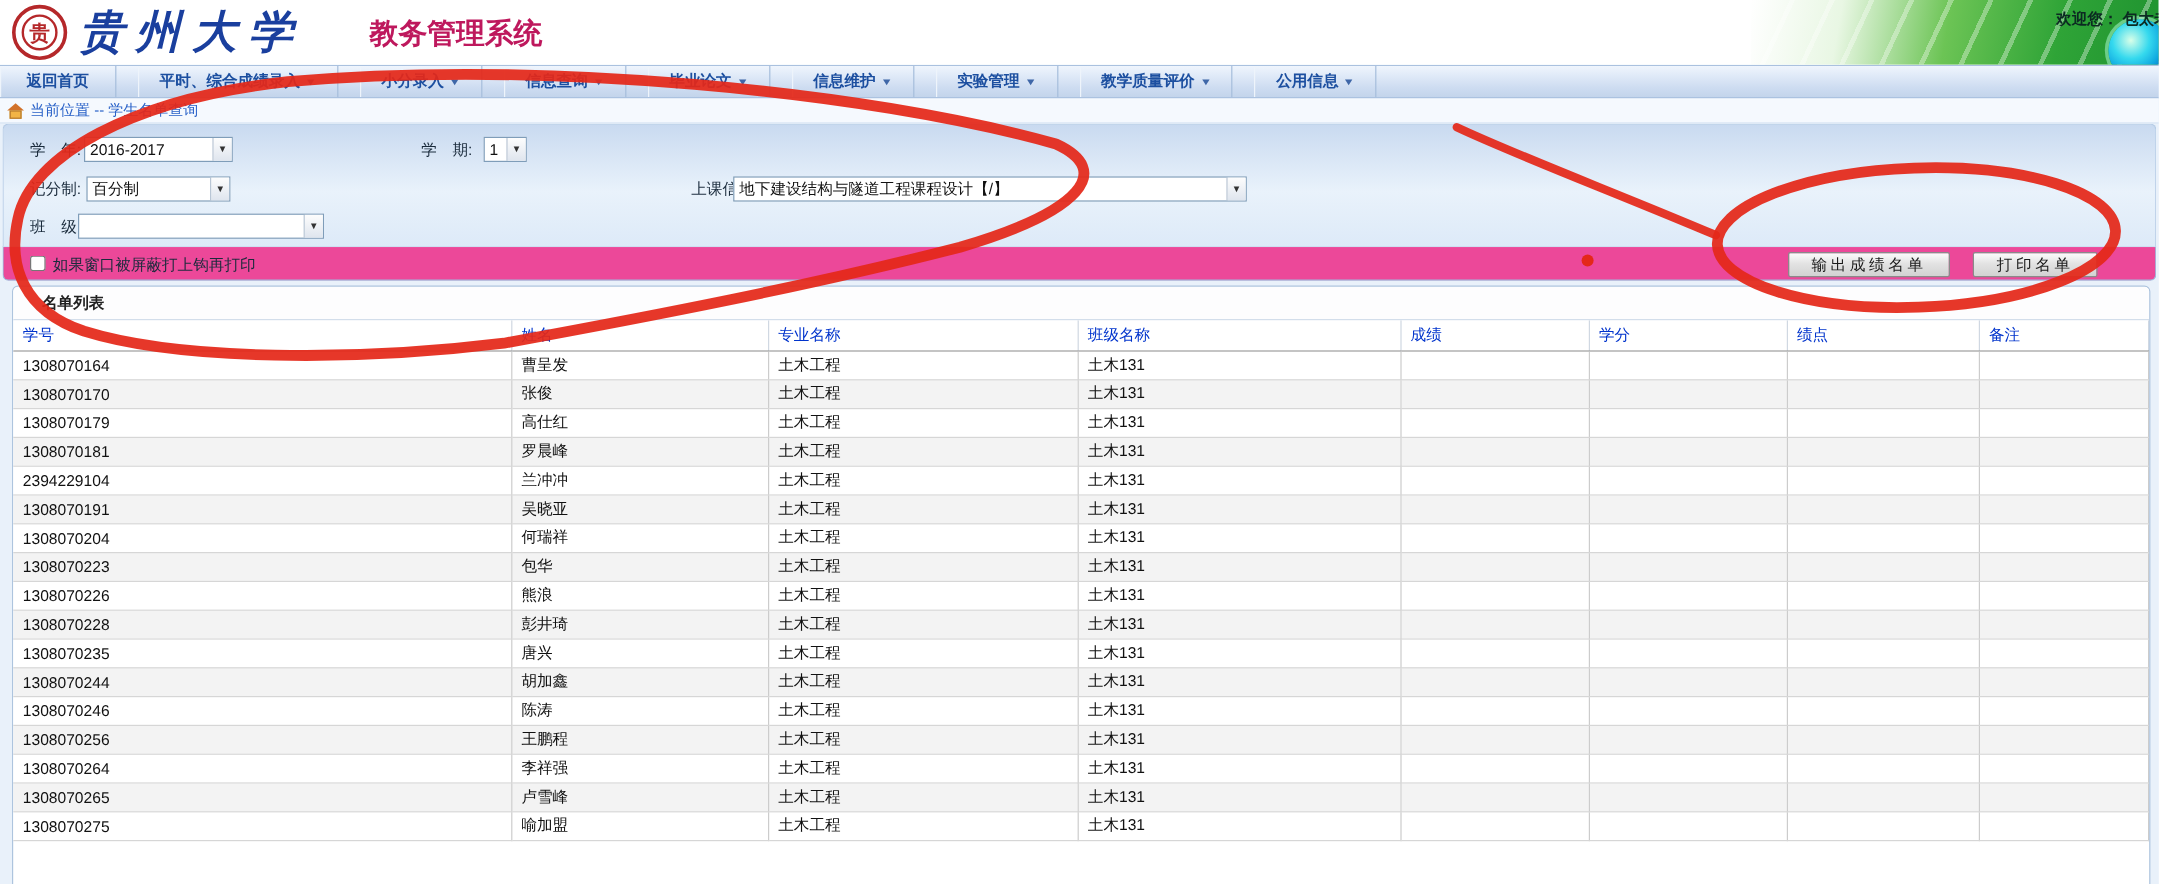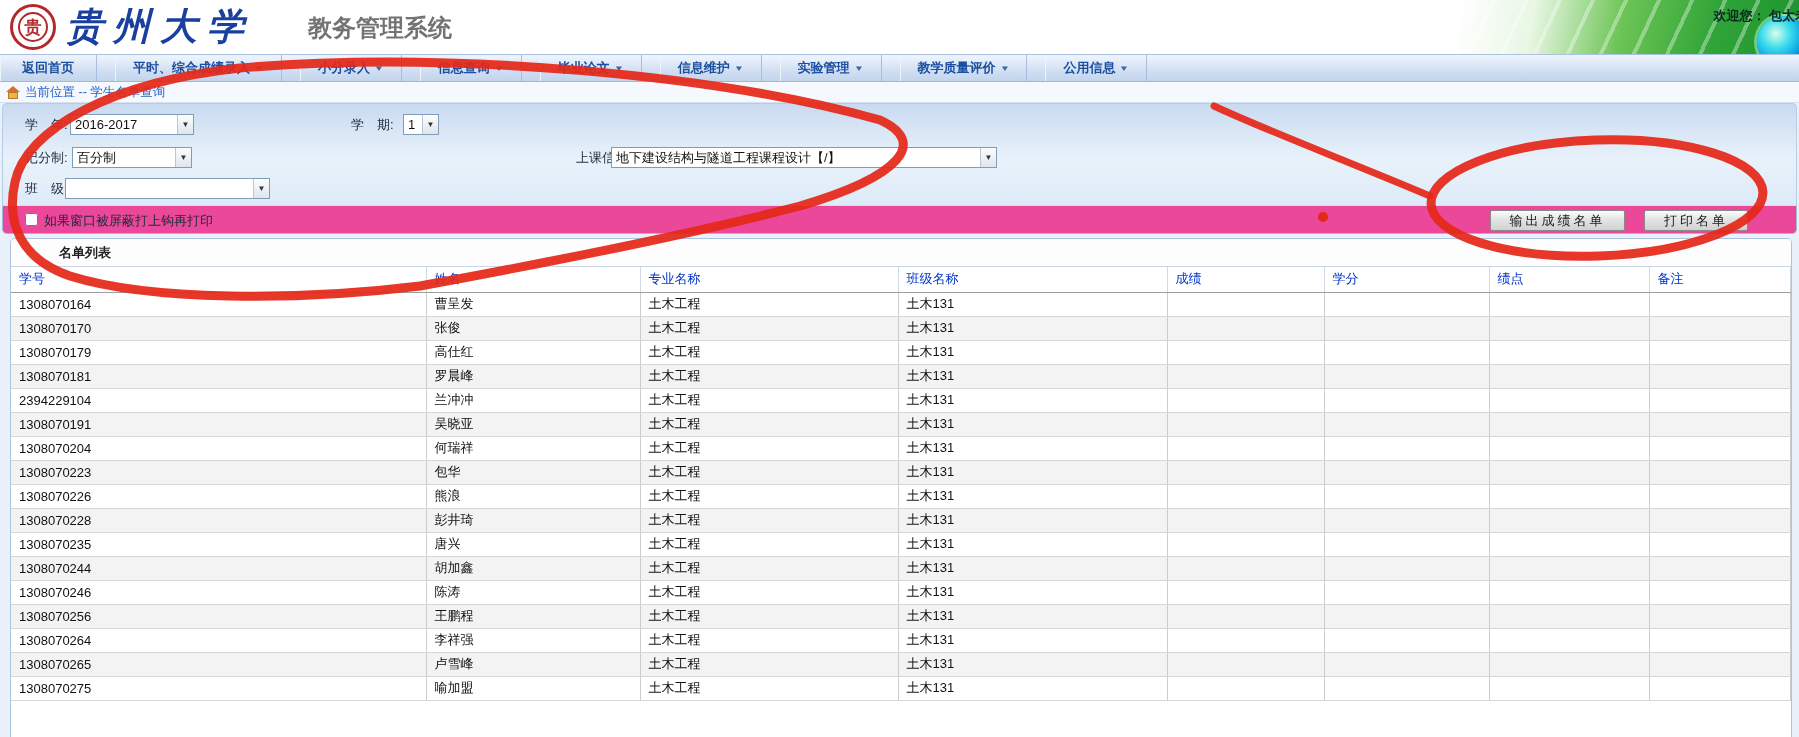--- a/index.html
+++ b/index.html
@@ -11,21 +11,21 @@
 
   
   .top-header { position:relative; height:54px; background:#ffffff; overflow:hidden; }
   .seal { position:absolute; left:10px; top:4px; width:46px; height:46px; border-radius:50%;
           border:3px solid #b5282a; background:#fff; display:flex; align-items:center; justify-content:center; }
   .seal-inner { width:30px; height:30px; border-radius:50%; border:2px solid #b5282a;
           display:flex; align-items:center; justify-content:center;
           color:#b5282a; font-weight:bold; font-size:17px; font-family:"Liberation Serif","DejaVu Serif",serif; }
   .univ-name { position:absolute; left:66px; top:2px; font-family:"DejaVu Serif","Liberation Serif",serif;
           font-style:italic; font-weight:bold; font-size:37px; color:#1a3f9e; letter-spacing:10px; }
-  .sys-title { position:absolute; left:308px; top:12px; font-size:24px; font-weight:bold; color:#737373; }
+  .sys-title { position:absolute; left:308px; top:12px; font-size:24px; font-weight:bold; color:#be185d; }
   .header-green { position:absolute; right:0; top:0; height:54px; width:340px; overflow:hidden;
           background:linear-gradient(100deg, rgba(255,255,255,0) 0%, rgba(214,240,205,.55) 22%, #6cc455 48%, #2fa437 75%, #1f9330 100%); }
   .header-green::before { content:""; position:absolute; inset:-20px;
           background:repeating-linear-gradient(115deg, rgba(255,255,255,0) 0 26px, rgba(255,255,255,.35) 26px 30px); }
   .welcome { position:absolute; top:7px; right:-9px; white-space:nowrap;
           color:#0c2a22; font-size:13px; font-weight:bold; }
   .swirl { position:absolute; right:-10px; bottom:-14px; width:52px; height:52px; border-radius:50%;
           background:radial-gradient(circle at 36% 34%, #d8ffe9 0%, #35d9ee 32%, #0fa8e0 55%, #0a57c0 78%, #073a8c 100%);
           box-shadow:0 0 0 3px rgba(180,255,220,.5); }
 
@@ -62,21 +62,21 @@
   .chk-label { position:absolute; left:41px; top:6px; font-size:13px; color:#1a2b3c; }
   .btn { position:absolute; top:4px; height:21px; background:linear-gradient(#fcfcfc,#e3e3e3 45%,#d2d2d2);
           border:1px solid #8a8a8a; border-radius:2px; font-size:13px; color:#1a1a1a; letter-spacing:3px;
           display:flex; align-items:center; justify-content:center; cursor:pointer; font-family:inherit; }
   .btn-export { left:1487px; width:135px; }
   .btn-print  { left:1641px; width:104px; }
 
   
   .table-panel { position:relative; margin:4px 7px 0 10px; height:503px; background:#fff;
           border:1px solid #adc4de; border-radius:5px 5px 0 0; overflow:hidden; }
-  .legend { height:28px; line-height:28px; padding-left:48px; font-size:13px; font-weight:bold; color:#222;
+  .legend { height:28px; line-height:28px; padding-left:24px; font-size:13px; font-weight:bold; color:#222;
           border-bottom:1px solid #c9d6e6; background:#fdfdfe; }
   table.grid { border-collapse:collapse; width:100%; table-layout:fixed; }
   .grid th { height:25px; text-align:left; padding:0 0 0 8px; font-weight:normal; font-size:13px; color:#0033cc;
           border-bottom:1px solid #9e9e9e; border-right:1px solid #d0d8e2; background:#fff; }
   .grid td { height:24px; padding:0 0 0 8px; font-size:13px; color:#111; border-bottom:1px solid #d6d6d6;
           border-right:1px solid #cccccc; white-space:nowrap; overflow:hidden; }
   .grid tr.odd  td { background:#ffffff; }
   .grid tr.even td { background:#f3f3f3; }
 
   
@@ -155,21 +155,21 @@
     <span class="combo-text">1</span>
     <span class="combo-arrow">▼</span>
   </div>
 
   <span class="f-label" style="left:22px; top:43px;">记分制:</span>
   <div class="combo" style="left:69px; top:43px; width:120px;">
     <span class="combo-text">百分制</span>
     <span class="combo-arrow">▼</span>
   </div>
   <span class="f-label" style="left:525px; top:43px;margin-left:48px;">上课信息:</span>
-  <div class="combo" style="left:608px; top:43px; width:386px;">
+  <div class="combo" style="left:608px; top:43px; width:428px;">
     <span class="combo-text">地下建设结构与隧道工程课程设计【/】</span>
     <span class="combo-arrow">▼</span>
   </div>
 
   <span class="f-label" style="left:22px; top:74px;">班　级:</span>
   <div class="combo" style="left:62px; top:74px; width:205px;">
     <span class="combo-text"></span>
     <span class="combo-arrow">▼</span>
   </div>
 </section>

